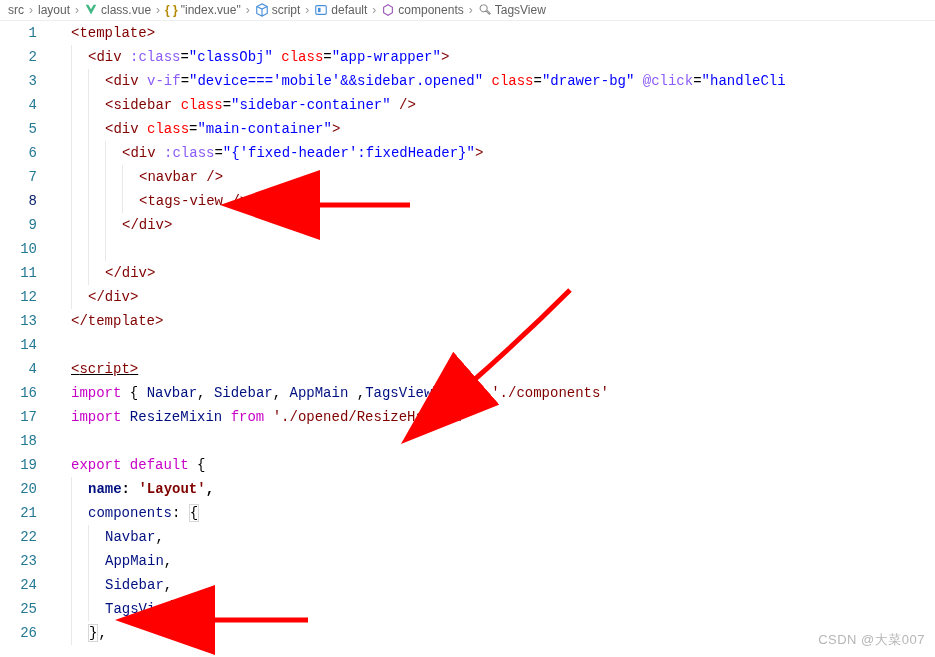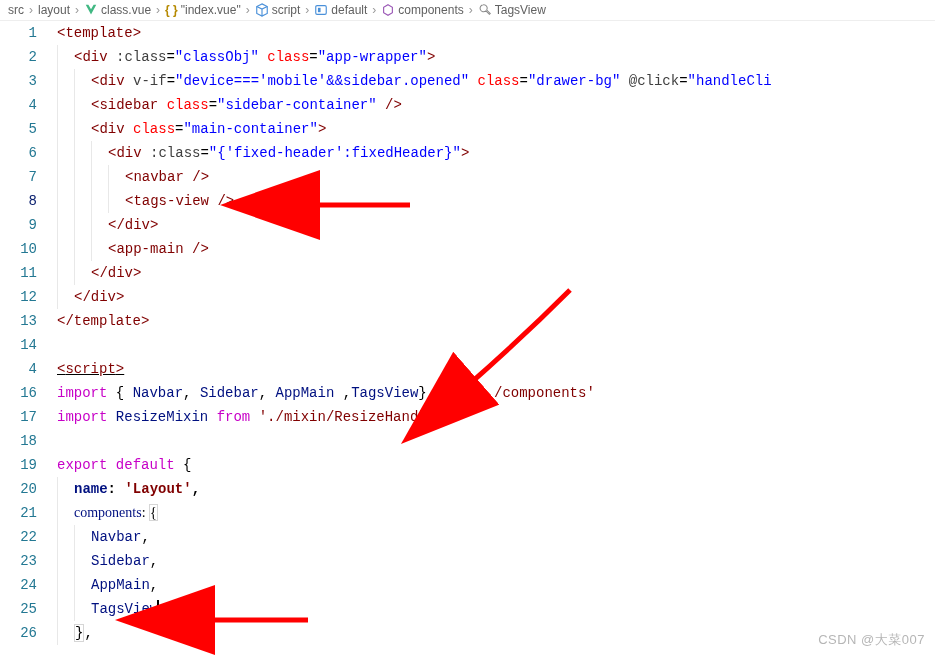--- a/index.html
+++ b/index.html
@@ -37,32 +37,32 @@
       color: #237893;
       user-select: none;
       flex-shrink: 0;
     }
     .gutter div { height: 24px; line-height: 24px; }
     .gutter .active { color: #0b216f; font-weight: 400; }
     .code {
       flex: 1;
       position: relative;
     }
-    .line { height: 24px; line-height: 24px; white-space: pre; position: relative; }
+    .line { height: 24px; line-height: 24px; white-space: pre; position: relative; margin-left: 14px; }
     .indent-guide {
       position: absolute;
       width: 1px;
       background: #e8e8e8;
       top: 0; bottom: 0;
     }
     .tk-tag { color: #800000; }
     .tk-attr { color: #ff0000; }
     .tk-str { color: #0000ff; }
     .tk-punct { color: #800000; }
-    .tk-dir { color: #404040; text-align: right; }
+    .tk-dir { color: #8b5cf6; text-align: right; }
     .tk-ident { color: #001080; }
     .tk-eq { color: #000; }
     .tk-brace { color: #000; }
     .tk-import { color: #c700c7; }
     .tk-text { color: #000; }
     .cursor {
       display: inline-block;
       width: 2px;
       height: 18px;
       background: #000;
@@ -174,35 +174,35 @@
   <div class="code" id="code">
       <div class="line"><span style="padding-left: 2px;"><span class="tk-punct">&lt;</span><span class="tk-tag">template</span><span class="tk-punct">&gt;</span></span></div>
       <div class="line"><span class="indent-guide" style="left: 2px;"></span><span style="padding-left: 19px;"><span class="tk-punct">&lt;</span><span class="tk-tag">div</span><span class="tk-text"> </span><span class="tk-dir">:class</span><span class="tk-eq">=</span><span class="tk-str">"classObj"</span><span class="tk-text"> </span><span class="tk-attr">class</span><span class="tk-eq">=</span><span class="tk-str">"app-wrapper"</span><span class="tk-punct">&gt;</span></span></div>
       <div class="line"><span class="indent-guide" style="left: 2px;"></span><span class="indent-guide" style="left: 19px;"></span><span style="padding-left: 36px;"><span class="tk-punct">&lt;</span><span class="tk-tag">div</span><span class="tk-text"> </span><span class="tk-dir">v-if</span><span class="tk-eq">=</span><span class="tk-str">"device==='mobile'&amp;&amp;sidebar.opened"</span><span class="tk-text"> </span><span class="tk-attr">class</span><span class="tk-eq">=</span><span class="tk-str">"drawer-bg"</span><span class="tk-text"> </span><span class="tk-dir">@click</span><span class="tk-eq">=</span><span class="tk-str">"handleCli</span></span></div>
       <div class="line"><span class="indent-guide" style="left: 2px;"></span><span class="indent-guide" style="left: 19px;"></span><span style="padding-left: 36px;"><span class="tk-punct">&lt;</span><span class="tk-tag">sidebar</span><span class="tk-text"> </span><span class="tk-attr">class</span><span class="tk-eq">=</span><span class="tk-str">"sidebar-container"</span><span class="tk-text"> </span><span class="tk-punct">/&gt;</span></span></div>
       <div class="line"><span class="indent-guide" style="left: 2px;"></span><span class="indent-guide" style="left: 19px;"></span><span style="padding-left: 36px;"><span class="tk-punct">&lt;</span><span class="tk-tag">div</span><span class="tk-text"> </span><span class="tk-attr">class</span><span class="tk-eq">=</span><span class="tk-str">"main-container"</span><span class="tk-punct">&gt;</span></span></div>
       <div class="line"><span class="indent-guide" style="left: 2px;"></span><span class="indent-guide" style="left: 19px;"></span><span class="indent-guide" style="left: 36px;"></span><span style="padding-left: 53px;"><span class="tk-punct">&lt;</span><span class="tk-tag">div</span><span class="tk-text"> </span><span class="tk-dir">:class</span><span class="tk-eq">=</span><span class="tk-str">"{'fixed-header':fixedHeader}"</span><span class="tk-punct">&gt;</span></span></div>
       <div class="line"><span class="indent-guide" style="left: 2px;"></span><span class="indent-guide" style="left: 19px;"></span><span class="indent-guide" style="left: 36px;"></span><span class="indent-guide" style="left: 53px;"></span><span style="padding-left: 70px;"><span class="tk-punct">&lt;</span><span class="tk-tag">navbar</span><span class="tk-text"> </span><span class="tk-punct">/&gt;</span></span></div>
       <div class="line"><span class="indent-guide" style="left: 2px;"></span><span class="indent-guide" style="left: 19px;"></span><span class="indent-guide" style="left: 36px;"></span><span class="indent-guide" style="left: 53px;"></span><span style="padding-left: 70px;"><span class="tk-punct">&lt;</span><span class="tk-tag">tags-view</span><span class="tk-text"> </span><span class="tk-punct">/&gt;</span></span></div>
       <div class="line"><span class="indent-guide" style="left: 2px;"></span><span class="indent-guide" style="left: 19px;"></span><span class="indent-guide" style="left: 36px;"></span><span style="padding-left: 53px;"><span class="tk-punct">&lt;/</span><span class="tk-tag">div</span><span class="tk-punct">&gt;</span></span></div>
-      <div class="line"><span class="indent-guide" style="left: 2px;"></span><span class="indent-guide" style="left: 19px;"></span><span class="indent-guide" style="left: 36px;"></span><span style="padding-left: 53px;"><span class="tk-punct">&lt;</span><span class="tk-tag">app-main</span><span class="tk-text"> </span><span class="tk-punct">/&gt;</span></span></div>
+      <div class="line"><span class="indent-guide" style="left: 2px;"></span><span class="indent-guide" style="left: 19px;"></span><span class="indent-guide" style="left: 36px;"></span></div>
       <div class="line"><span class="indent-guide" style="left: 2px;"></span><span class="indent-guide" style="left: 19px;"></span><span style="padding-left: 36px;"><span class="tk-punct">&lt;/</span><span class="tk-tag">div</span><span class="tk-punct">&gt;</span></span></div>
       <div class="line"><span class="indent-guide" style="left: 2px;"></span><span style="padding-left: 19px;"><span class="tk-punct">&lt;/</span><span class="tk-tag">div</span><span class="tk-punct">&gt;</span></span></div>
       <div class="line"><span style="padding-left: 2px;"><span class="tk-punct">&lt;/</span><span class="tk-tag">template</span><span class="tk-punct">&gt;</span></span></div>
       <div class="line"><span style="padding-left: 2px;"></span></div>
       <div class="line"><span style="padding-left: 2px; text-decoration: underline;"><span class="tk-punct">&lt;</span><span class="tk-tag">script</span><span class="tk-punct">&gt;</span></span></div>
       <div class="line"><span style="padding-left: 2px;"><span class="tk-import">import</span><span class="tk-text"> </span><span class="tk-brace">{</span><span class="tk-text"> </span><span class="tk-ident">Navbar</span><span class="tk-text">, </span><span class="tk-ident">Sidebar</span><span class="tk-text">, </span><span class="tk-ident">AppMain</span><span class="tk-text"> ,</span><span class="tk-ident">TagsView</span><span class="tk-brace">}</span><span class="tk-text"> </span><span class="tk-import">from</span><span class="tk-text"> </span><span class="tk-tag">'./components'</span></span></div>
-      <div class="line"><span style="padding-left: 2px;"><span class="tk-import">import</span><span class="tk-text"> </span><span class="tk-ident">ResizeMixin</span><span class="tk-text"> </span><span class="tk-import">from</span><span class="tk-text"> </span><span class="tk-tag">'./mixin/ResizeHandler'</span></span></div>
+      <div class="line"><span style="padding-left: 2px;"><span class="tk-import">import</span><span class="tk-text"> </span><span class="tk-ident">ResizeMixin</span><span class="tk-text"> </span><span class="tk-import">from</span><span class="tk-text"> </span><span class="tk-tag">'./opened/ResizeHandler'</span></span></div>
       <div class="line"><span style="padding-left: 2px;"></span></div>
       <div class="line"><span style="padding-left: 2px;"><span class="tk-import">export</span><span class="tk-text"> </span><span class="tk-import">default</span><span class="tk-text"> </span><span class="tk-brace">{</span></span></div>
       <div class="line"><span class="indent-guide" style="left: 2px;"></span><span style="padding-left: 19px; font-weight: bold;"><span class="tk-ident">name</span><span class="tk-text">: </span><span class="tk-tag">'Layout'</span><span class="tk-text">,</span></span></div>
-      <div class="line"><span class="indent-guide" style="left: 2px;"></span><span style="padding-left: 19px; font-family: Liberation Serif, serif;"><span class="tk-ident">components</span><span class="tk-text">: </span><span class="tk-brace hl-box">{</span></span></div>
+      <div class="line"><span class="indent-guide" style="left: 2px;"></span><span style="padding-left: 19px;"><span class="tk-ident">components</span><span class="tk-text">: </span><span class="tk-brace hl-box">{</span></span></div>
       <div class="line"><span class="indent-guide" style="left: 2px;"></span><span class="indent-guide" style="left: 19px;"></span><span style="padding-left: 36px;"><span class="tk-ident">Navbar</span><span class="tk-text">,</span></span></div>
+      <div class="line"><span class="indent-guide" style="left: 2px;"></span><span class="indent-guide" style="left: 19px;"></span><span style="padding-left: 36px;"><span class="tk-ident">AppMain</span><span class="tk-text">,</span></span></div>
       <div class="line"><span class="indent-guide" style="left: 2px;"></span><span class="indent-guide" style="left: 19px;"></span><span style="padding-left: 36px;"><span class="tk-ident">Sidebar</span><span class="tk-text">,</span></span></div>
-      <div class="line"><span class="indent-guide" style="left: 2px;"></span><span class="indent-guide" style="left: 19px;"></span><span style="padding-left: 36px;"><span class="tk-ident">AppMain</span><span class="tk-text">,</span></span></div>
       <div class="line"><span class="indent-guide" style="left: 2px;"></span><span class="indent-guide" style="left: 19px;"></span><span style="padding-left: 36px;"><span class="tk-ident">TagsView</span><span class="cursor"></span></span></div>
       <div class="line"><span class="indent-guide" style="left: 2px;"></span><span style="padding-left: 19px;"><span class="tk-brace hl-box">}</span><span class="tk-text">,</span></span></div>
     </div>
 </div>
 
 <svg class="arrow-svg" style="left:0;top:0;width:935px;height:657px;overflow:visible">
   <defs>
     <marker id="ah" markerWidth="20" markerHeight="14" refX="3" refY="7" orient="auto">
       <polygon points="0,0 20,7 0,14" fill="#ff0000"></polygon>
     </marker>

